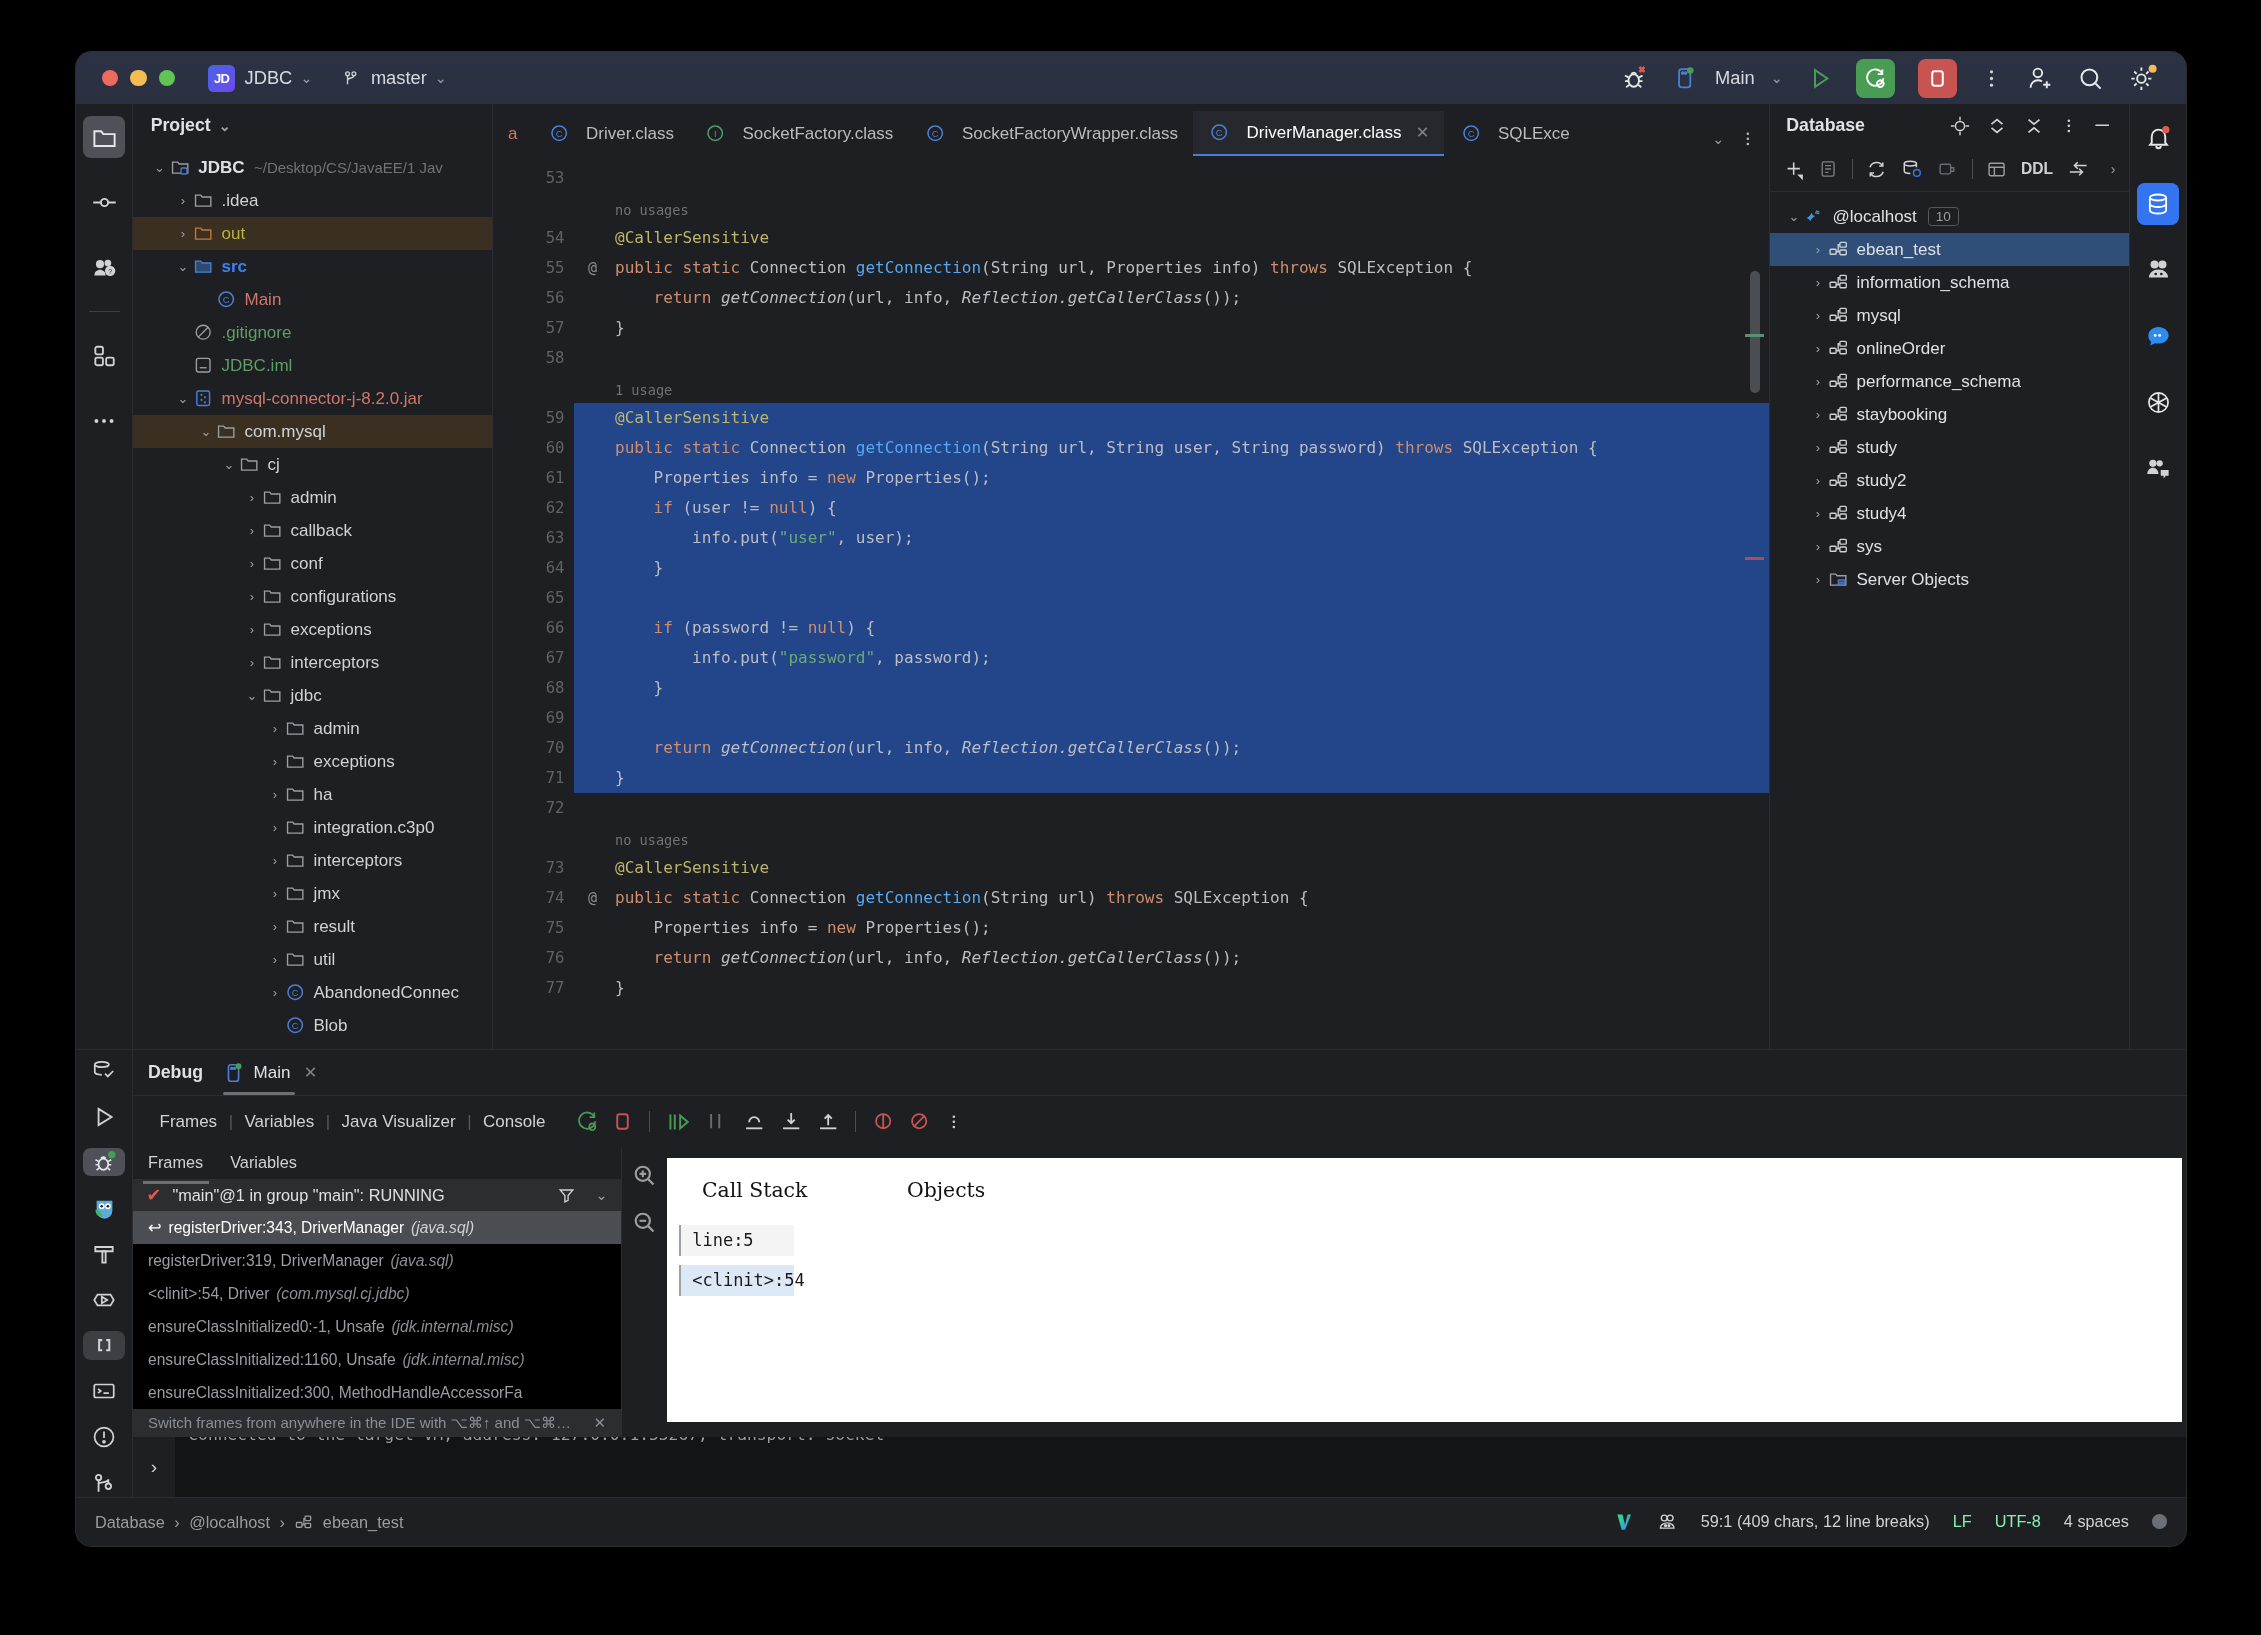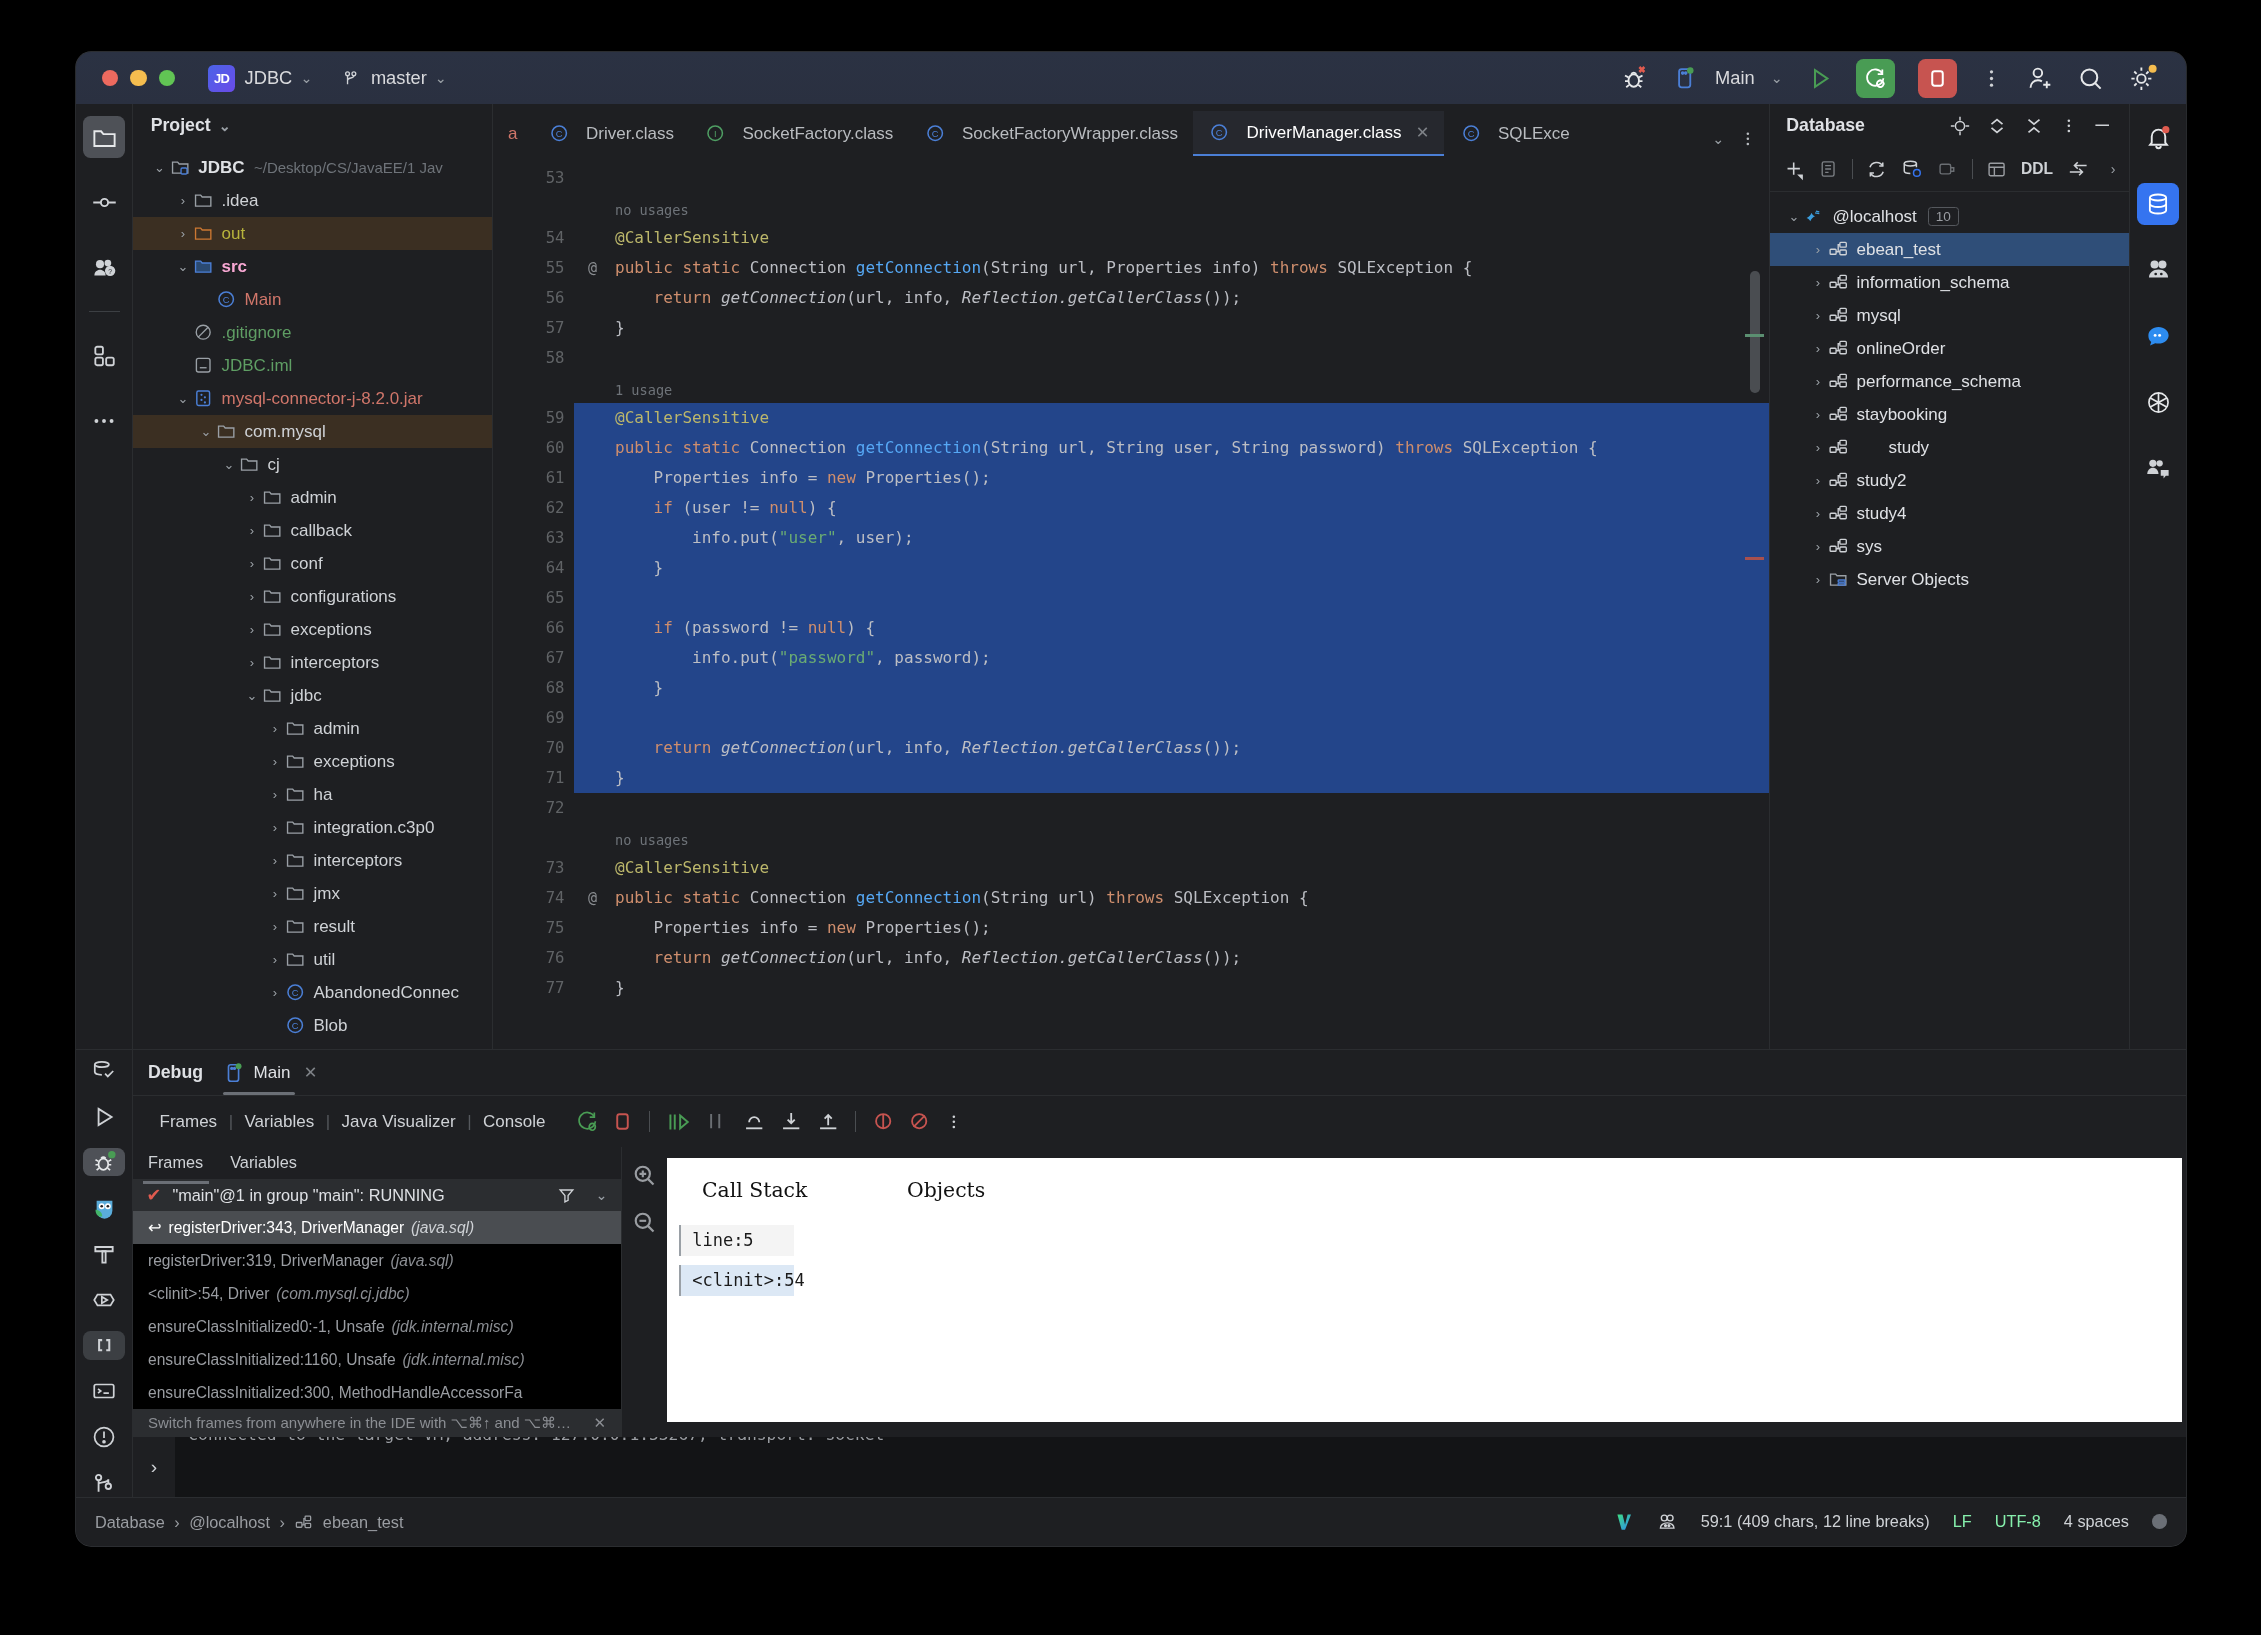--- a/index.html
+++ b/index.html
@@ -336,21 +336,21 @@
             </span>
             <span style="color: rgb(184, 180, 60);">out</span>
           </div>
           <div class="row" style="padding-left: 41px;">
             <span class="arrow">⌄</span>
             <span class="ic">
               <svg viewBox="0 0 24 24" width="20.4" height="20.4" fill="#2b4a72" stroke="#4b7fd6" stroke-width="1.6">
                 <path d="M3 6h6l1.8 2.2H21V19H3z"></path>
               </svg>
             </span>
-            <span style="color: #f9a8d4; font-weight: bold; text-align: center;">src</span>
+            <span style="color: #3b82f6; font-weight: bold; text-align: center;">src</span>
           </div>
           <div class="row" style="padding-left: 64px;">
             <span class="arrow blank">›</span>
             <span class="ic">
               <svg viewBox="0 0 24 24" width="20.4" height="20.4" fill="none" style="font-size:25px">
                 <circle cx="12" cy="12" r="8.5" stroke="#4b7fd6" stroke-width="1.8"></circle>
                 <text x="12" y="16" font-size="11" text-anchor="middle" fill="#4b7fd6" font-family="Liberation Sans, sans-serif">C</text>
               </svg>
             </span>
             <span style="color: rgb(208, 118, 106);">Main</span>
@@ -842,21 +842,21 @@
           <div class="row" style="padding-left: 39px;">
             <span class="arrow">›</span>
             <span class="ic">
               <svg viewBox="0 0 24 24" width="20.4" height="20.4" fill="none" stroke="#cfd2d6" stroke-width="1.6">
                 <rect x="2.5" y="12" width="7" height="6" rx="1"></rect>
                 <rect x="14" y="4" width="7.5" height="5.5" rx="1"></rect>
                 <rect x="14" y="13" width="7.5" height="5.5" rx="1"></rect>
                 <path d="M9.5 15h2.5V6.8H14M12 15h2"></path>
               </svg>
             </span>
-            <span style="color: rgb(223, 225, 229); margin-left: 32px;">study</span>
+            <span style="color: rgb(223, 225, 229);">study</span>
           </div>
           <div class="row" style="padding-left: 39px;">
             <span class="arrow">›</span>
             <span class="ic">
               <svg viewBox="0 0 24 24" width="20.4" height="20.4" fill="none" stroke="#cfd2d6" stroke-width="1.6">
                 <rect x="2.5" y="12" width="7" height="6" rx="1"></rect>
                 <rect x="14" y="4" width="7.5" height="5.5" rx="1"></rect>
                 <rect x="14" y="13" width="7.5" height="5.5" rx="1"></rect>
                 <path d="M9.5 15h2.5V6.8H14M12 15h2"></path>
               </svg>

